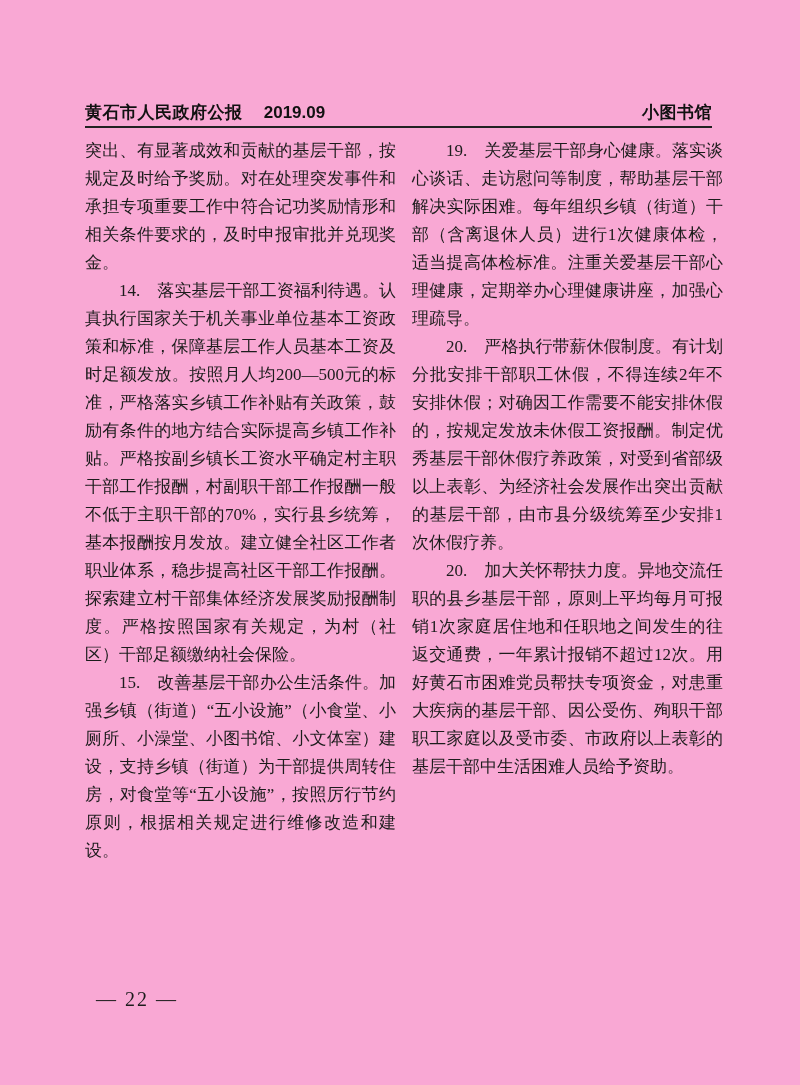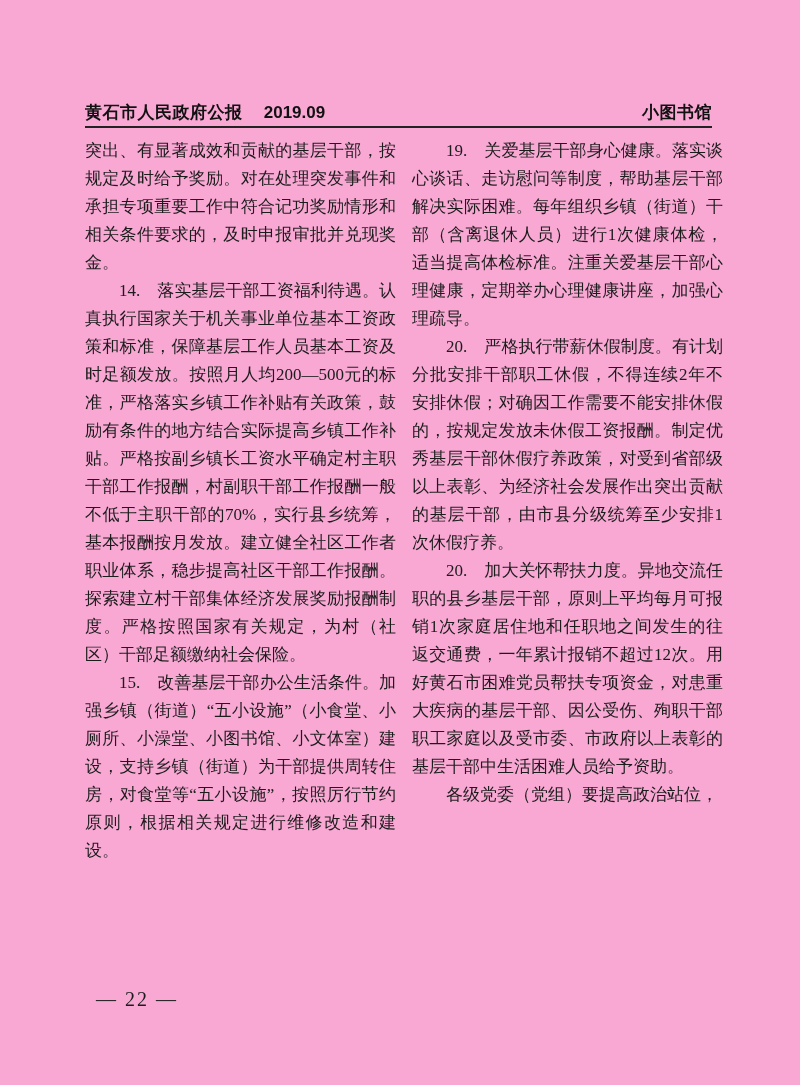--- a/index.html
+++ b/index.html
@@ -93,21 +93,20 @@
   <main class="columns">
     <section class="col col-left">
       <p class="para no-indent">突出、有显著成效和贡献的基层干部，按规定及时给予奖励。对在处理突发事件和承担专项重要工作中符合记功奖励情形和相关条件要求的，及时申报审批并兑现奖金。</p>
       <p class="para">14.　落实基层干部工资福利待遇。认真执行国家关于机关事业单位基本工资政策和标准，保障基层工作人员基本工资及时足额发放。按照月人均200—500元的标准，严格落实乡镇工作补贴有关政策，鼓励有条件的地方结合实际提高乡镇工作补贴。严格按副乡镇长工资水平确定村主职干部工作报酬，村副职干部工作报酬一般不低于主职干部的70%，实行县乡统筹，基本报酬按月发放。建立健全社区工作者职业体系，稳步提高社区干部工作报酬。探索建立村干部集体经济发展奖励报酬制度。严格按照国家有关规定，为村（社区）干部足额缴纳社会保险。</p>
       <p class="para">15.　改善基层干部办公生活条件。加强乡镇（街道）“五小设施”（小食堂、小厕所、小澡堂、小图书馆、小文体室）建设，支持乡镇（街道）为干部提供周转住房，对食堂等“五小设施”，按照厉行节约原则，根据相关规定进行维修改造和建设。</p>
     </section>
     <section class="col col-right">
       <p class="para">19.　关爱基层干部身心健康。落实谈心谈话、走访慰问等制度，帮助基层干部解决实际困难。每年组织乡镇（街道）干部（含离退休人员）进行1次健康体检，适当提高体检标准。注重关爱基层干部心理健康，定期举办心理健康讲座，加强心理疏导。</p>
       <p class="para">20.　严格执行带薪休假制度。有计划分批安排干部职工休假，不得连续2年不安排休假；对确因工作需要不能安排休假的，按规定发放未休假工资报酬。制定优秀基层干部休假疗养政策，对受到省部级以上表彰、为经济社会发展作出突出贡献的基层干部，由市县分级统筹至少安排1次休假疗养。</p>
       <p class="para">20.　加大关怀帮扶力度。异地交流任职的县乡基层干部，原则上平均每月可报销1次家庭居住地和任职地之间发生的往返交通费，一年累计报销不超过12次。用好黄石市困难党员帮扶专项资金，对患重大疾病的基层干部、因公受伤、殉职干部职工家庭以及受市委、市政府以上表彰的基层干部中生活困难人员给予资助。</p>
-      <p class="para">各级党委（党组）要提高政治站位，</p>
     </section>
   </main>
 
   <footer>
     <span class="footer-pagenum">— 22 —</span>
   </footer>
 
 </div>
 
 </body></html>

